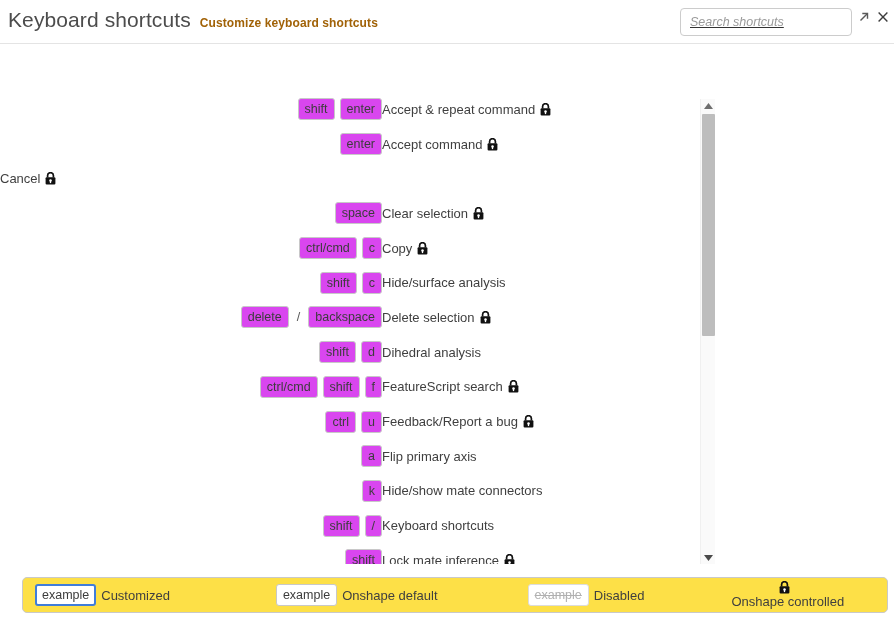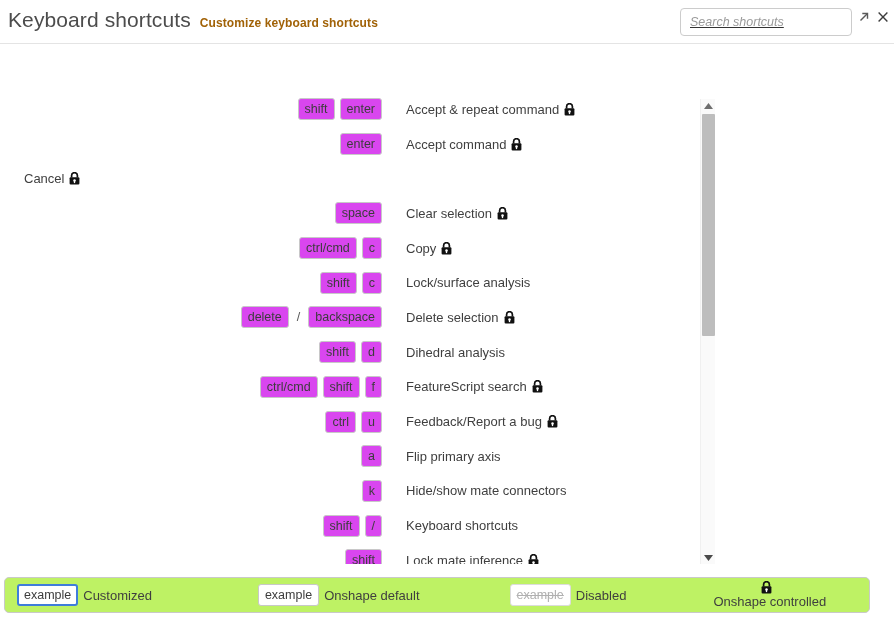--- a/index.html
+++ b/index.html
@@ -154,21 +154,21 @@
     padding: 2px 6px;
     margin-left: 5px;
     white-space: nowrap;
   }
   .sep {
     font-size: 12.5px;
     color: #555555;
     margin: 0 3px 0 8px;
   }
   .desc {
-    margin-left: 24px;
+    margin-left: 0;
     font-size: 13px;
     color: #3f3f3f;
     display: flex;
     align-items: center;
     white-space: nowrap;
   }
   .lock {
     margin-left: 5px;
     display: inline-flex;
     align-items: center;
@@ -206,28 +206,28 @@
     width: 13px;
     height: 222px;
     background: #bdbdbd;
     border-radius: 1px;
     cursor: pointer;
   }
 
   
   .legend {
     position: absolute;
-    left: 4px;
+    left: 22px;
     top: 577px;
     width: 866px;
     height: 36px;
     box-sizing: border-box;
     border: 1px solid #c9c9c9;
     border-radius: 5px;
-    background: #bef264;
+    background: #fde047;
     display: flex;
     align-items: center;
   }
   .legend-item {
     display: flex;
     align-items: center;
     font-size: 13px;
     color: #3f3f3f;
     white-space: nowrap;
   }
@@ -371,21 +371,21 @@
               </svg>
             </span>
           </div>
         </div>
         <div class="row">
           <div class="keys">
             <span class="key">shift</span>
             <span class="key">c</span>
           </div>
           <div class="desc">
-            <span>Lock/surface analysis</span>
+            <span>Hide/surface analysis</span>
           </div>
         </div>
         <div class="row">
           <div class="keys">
             <span class="key">delete</span>
             <span class="sep">/</span>
             <span class="key">backspace</span>
           </div>
           <div class="desc">
             <span>Delete selection</span>

